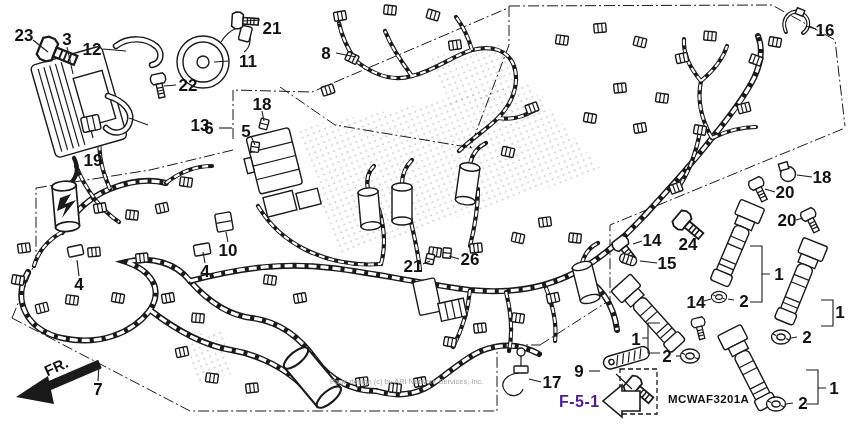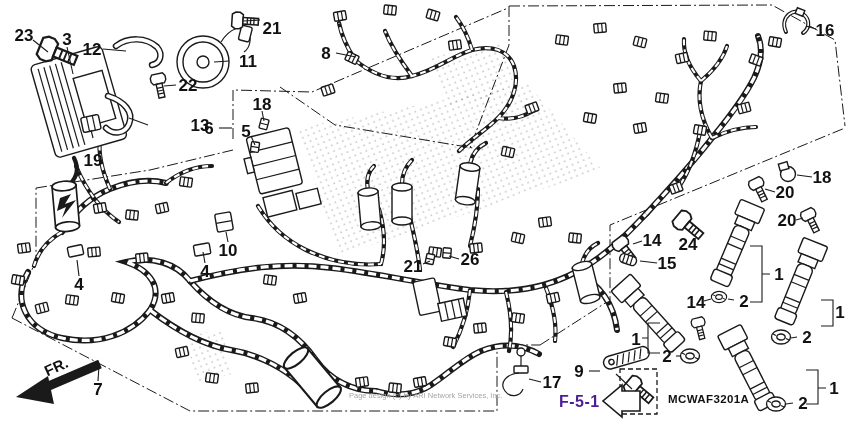--- a/index.html
+++ b/index.html
@@ -8,22 +8,22 @@
   #art{position:absolute;left:0;top:0;}
   .callout{position:absolute;transform:translate(-50%,-50%);
            font:bold 17px "Liberation Sans",sans-serif;color:#111;line-height:1;
            white-space:nowrap;}
   #fr-label{position:absolute;left:44px;top:358px;transform:rotate(-24deg);
             font:bold 15px "Liberation Sans",sans-serif;color:#111;}
   #ref-label{position:absolute;left:559px;top:393px;
              font:bold 16px "Liberation Sans",sans-serif;color:#4c1d95;letter-spacing:.5px;}
   #code-label{position:absolute;left:668px;top:393px;
               font:bold 11.5px "Liberation Sans",sans-serif;color:#111;letter-spacing:.4px;}
-  #watermark{position:absolute;left:330px;top:391px;
-             font:7.5px "Liberation Sans",sans-serif;color:#a6a6a6;white-space:nowrap;margin-left:19px;}
+  #watermark{position:absolute;left:330px;top:377px;
+             font:7.5px "Liberation Sans",sans-serif;color:#a6a6a6;white-space:nowrap;}
   
   svg{shape-rendering:geometricPrecision;}
   .ln{stroke:#1a1a1a;fill:none;stroke-width:1.2;}
   .part{stroke:#1a1a1a;fill:#fff;stroke-width:1.4;}
   .wire-under{stroke:#1a1a1a;stroke-width:6;fill:none;stroke-linecap:round;}
   .wire-over{stroke:#fff;stroke-width:3.2;fill:none;stroke-linecap:butt;stroke-dasharray:8 4;}
   .twire-under{stroke:#1a1a1a;stroke-width:4.2;fill:none;stroke-linecap:round;}
   .twire-over{stroke:#fff;stroke-width:2.1;fill:none;stroke-dasharray:6 4;}
   .strip-under{stroke:#1a1a1a;stroke-width:6.5;fill:none;stroke-linecap:round;}
   .strip-over{stroke:#fff;stroke-width:3.6;fill:none;stroke-linecap:round;}

